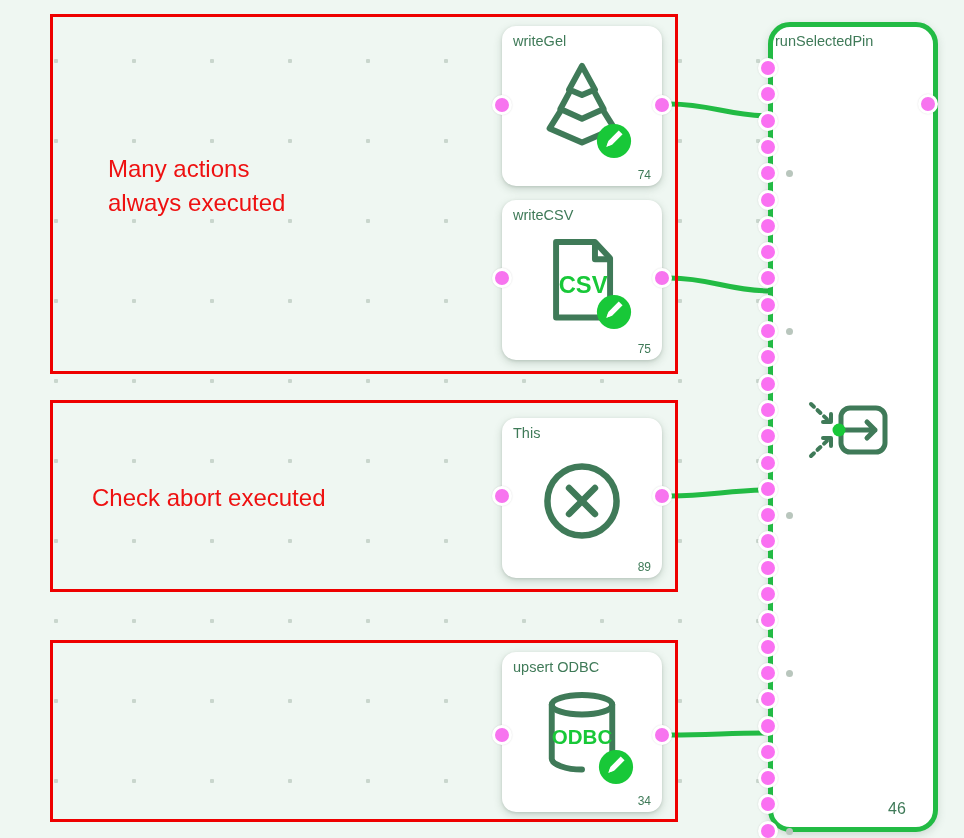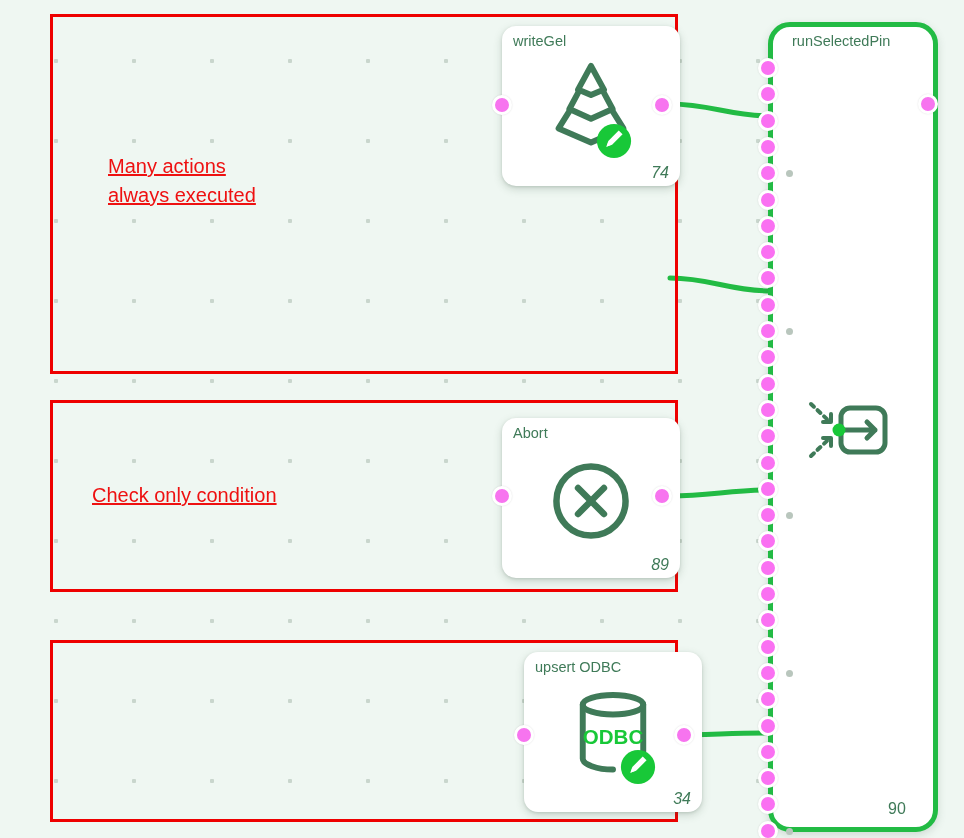--- a/index.html
+++ b/index.html
@@ -22,38 +22,36 @@
   }
 
   
   .node-card {
     position: absolute;
     width: 160px;
     height: 160px;
     background: #ffffff;
     border-radius: 14px;
     box-shadow: 0 3px 9px rgba(60,90,70,0.22), 0 1px 3px rgba(60,90,70,0.16);
-    padding-left: 18px;
   }
   .node-title {
     position: absolute;
     top: 7px;
     left: 11px;
     font-size: 14.5px;
     color: #3f7a58;
     font-family: "Liberation Sans", sans-serif;
     white-space: nowrap;
   }
   .node-number {
     position: absolute;
     right: 11px;
     bottom: 4px;
-    font-size: 16px;
-    color: #3f7a58;
-    font-style: italic;
+    font-size: 12px;
+    color: #3f7a58;
   }
   .node-icon {
     position: absolute;
     left: 50%;
     top: 52%;
     transform: translate(-50%, -50%);
     width: 108px;
     height: 104px;
   }
 
@@ -85,21 +83,20 @@
     box-shadow: 0 3px 9px rgba(60,90,70,0.18);
   }
   #run-node-title {
     position: absolute;
     left: 775px;
     top: 33px;
     font-size: 14.5px;
     color: #3f7a58;
     white-space: nowrap;
     z-index: 6;
-    margin-left: 17px;
   }
   .run-num {
     position: absolute;
     left: 888px;
     top: 800px;
     font-size: 16px;
     color: #3f7a58;
     z-index: 6;
   }
 
@@ -115,25 +112,24 @@
   
   .anno-box {
     position: absolute;
     border: 3px solid #ee0000;
     box-sizing: border-box;
     background: transparent;
   }
   .anno-text {
     position: absolute;
     color: #ee1111;
-    font-size: 20px;
+    font-size: 24px;
     line-height: 1.43;
     font-family: "Liberation Sans", sans-serif;
     white-space: pre-line;
-    text-decoration: underline;
   }
 
   
   #wires {
     position: absolute;
     left: 0; top: 0;
     width: 964px; height: 838px;
     pointer-events: none;
   }
 
@@ -157,21 +153,21 @@
     <path d="M 670 278 C 710 278, 730 291, 770 291" fill="none" stroke="#22bb44" stroke-width="5" stroke-linecap="round"></path>
     <path d="M 670 496 C 710 496, 730 490, 770 490" fill="none" stroke="#22bb44" stroke-width="5" stroke-linecap="round"></path>
     <path d="M 670 735 C 710 735, 730 733, 770 733" fill="none" stroke="#22bb44" stroke-width="5" stroke-linecap="round"></path>
   </svg>
 
   <div class="anno-box" style="left:50px; top:14px; width:628px; height:360px;"></div>
   <div class="anno-text" style="left:108px; top:152px;">Many actions
 always executed</div>
 
   <div class="anno-box" style="left:50px; top:400px; width:628px; height:192px;"></div>
-  <div class="anno-text" style="left:92px; top:481px;">Check only condition</div>
+  <div class="anno-text" style="left:92px; top:481px;">Check abort executed</div>
 
   <div class="anno-box" style="left:50px; top:640px; width:628px; height:182px;"></div>
 
   <div class="node-card" style="left:502px; top:26px;">
     <div class="node-title">writeGel</div>
     <svg class="node-icon" viewBox="0 0 100 96" xmlns="http://www.w3.org/2000/svg">
       <g fill="none" stroke="#3f7a58" stroke-width="5.5" stroke-linejoin="round" stroke-linecap="round">
         <path d="M50 8 L62 30 L50 35 L38 30 Z"></path>
         <path d="M38 33 L30 48 L50 57 L70 48 L62 33"></path>
         <path d="M30 50 L20 66 L50 79 L80 66 L70 50"></path>
@@ -180,33 +176,49 @@
     <svg style="position:absolute; left:93px; top:96px; width:38px; height:38px;" viewBox="0 0 40 40" xmlns="http://www.w3.org/2000/svg">
       <circle cx="20" cy="20" r="18" fill="#18c838"></circle>
       <path d="M12 26 L14 20 L25 9 L29 13 L18 24 Z" fill="#ffffff"></path>
       <path d="M12 26 L14 21 L17 24 Z" fill="#ffffff"></path>
     </svg>
     <div class="node-number">74</div>
     <div class="pin" style="left:-10px; top:69px;"></div>
     <div class="pin" style="left:150px; top:69px;"></div>
   </div>
 
+  <div class="node-card" style="left:502px; top:200px;">
+    <div class="node-title">writeCSV</div>
+    <svg class="node-icon" viewBox="0 0 100 96" xmlns="http://www.w3.org/2000/svg">
+      <path d="M26 10 L62 10 L76 25 L76 80 L26 80 Z" fill="none" stroke="#3f7a58" stroke-width="5.5" stroke-linejoin="round"></path>
+      <path d="M62 10 L62 26 L76 26" fill="none" stroke="#3f7a58" stroke-width="5.5" stroke-linejoin="round"></path>
+      <text x="51" y="57" font-family="Liberation Sans, sans-serif" font-size="22" font-weight="bold" fill="#18c838" text-anchor="middle">CSV</text>
+    </svg>
+    <svg style="position:absolute; left:93px; top:93px; width:38px; height:38px;" viewBox="0 0 40 40" xmlns="http://www.w3.org/2000/svg">
+      <circle cx="20" cy="20" r="18" fill="#18c838"></circle>
+      <path d="M12 26 L14 20 L25 9 L29 13 L18 24 Z" fill="#ffffff"></path>
+      <path d="M12 26 L14 21 L17 24 Z" fill="#ffffff"></path>
+    </svg>
+    <div class="node-number">75</div>
+    <div class="pin" style="left:-10px; top:68px;"></div>
+    <div class="pin" style="left:150px; top:68px;"></div>
+  </div>
 
   <div class="node-card" style="left:502px; top:418px;">
-    <div class="node-title">Abort</div>
+    <div class="node-title">This</div>
     <svg class="node-icon" viewBox="0 0 100 96" xmlns="http://www.w3.org/2000/svg">
       <circle cx="50" cy="48" r="32" fill="none" stroke="#3f7a58" stroke-width="6"></circle>
       <path d="M38 36 L62 60 M62 36 L38 60" stroke="#3f7a58" stroke-width="6" stroke-linecap="round"></path>
     </svg>
     <div class="node-number">89</div>
     <div class="pin" style="left:-10px; top:68px;"></div>
     <div class="pin" style="left:150px; top:68px;"></div>
   </div>
 
-  <div class="node-card" style="left:524px; top:652px;text-align:right;">
+  <div class="node-card" style="left:502px; top:652px;text-align:right;">
     <div class="node-title">upsert ODBC</div>
     <svg class="node-icon" viewBox="0 0 100 96" xmlns="http://www.w3.org/2000/svg">
       <g fill="none" stroke="#3f7a58" stroke-width="5.5" stroke-linecap="round">
         <ellipse cx="50" cy="20" rx="28" ry="9"></ellipse>
         <path d="M22 20 L22 70 C22 75 35 80 50 80"></path>
         <path d="M78 20 L78 70"></path>
       </g>
       <text x="50" y="56" font-family="Liberation Sans, sans-serif" font-size="19" font-weight="bold" fill="#18c838" text-anchor="middle">ODBC</text>
     </svg>
     <svg style="position:absolute; left:95px; top:96px; width:38px; height:38px;" viewBox="0 0 40 40" xmlns="http://www.w3.org/2000/svg">
@@ -214,21 +226,21 @@
       <path d="M12 26 L14 20 L25 9 L29 13 L18 24 Z" fill="#ffffff"></path>
       <path d="M12 26 L14 21 L17 24 Z" fill="#ffffff"></path>
     </svg>
     <div class="node-number">34</div>
     <div class="pin" style="left:-10px; top:73px;"></div>
     <div class="pin" style="left:150px; top:73px;"></div>
   </div>
 
   <div id="run-node"></div>
   <div id="run-node-title">runSelectedPin</div>
-  <div class="run-num">90</div>
+  <div class="run-num">46</div>
 
   <svg id="run-glyph" viewBox="0 0 86 68" xmlns="http://www.w3.org/2000/svg">
     <rect x="36" y="12" width="44" height="44" rx="9" fill="none" stroke="#3f7a58" stroke-width="5"></rect>
     <path d="M40 34 L70 34 M62 26 L70 34 L62 42" fill="none" stroke="#3f7a58" stroke-width="5" stroke-linecap="round" stroke-linejoin="round"></path>
     <circle cx="34" cy="34" r="6.5" fill="#18c838"></circle>
     <path d="M6 8 L25 26 M6 60 L25 42" fill="none" stroke="#3f7a58" stroke-width="4" stroke-linecap="round" stroke-dasharray="4 5"></path>
     <path d="M18 26 L26 26 L26 18" fill="none" stroke="#3f7a58" stroke-width="4" stroke-linecap="round" stroke-linejoin="round"></path>
     <path d="M18 42 L26 42 L26 50" fill="none" stroke="#3f7a58" stroke-width="4" stroke-linecap="round" stroke-linejoin="round"></path>
   </svg>
 

